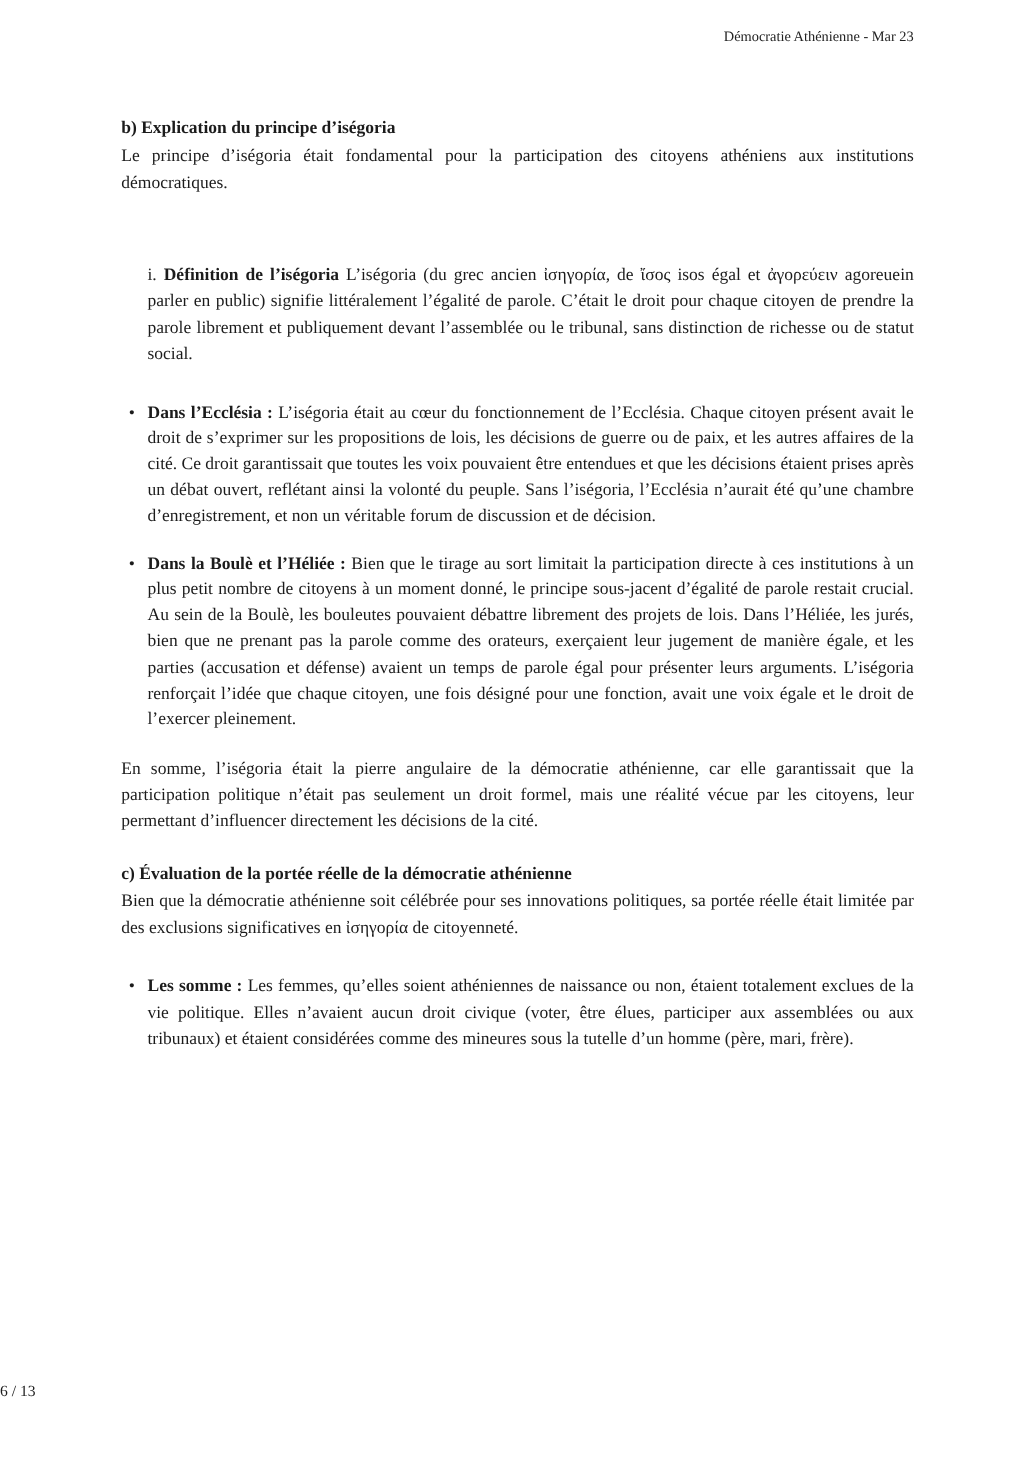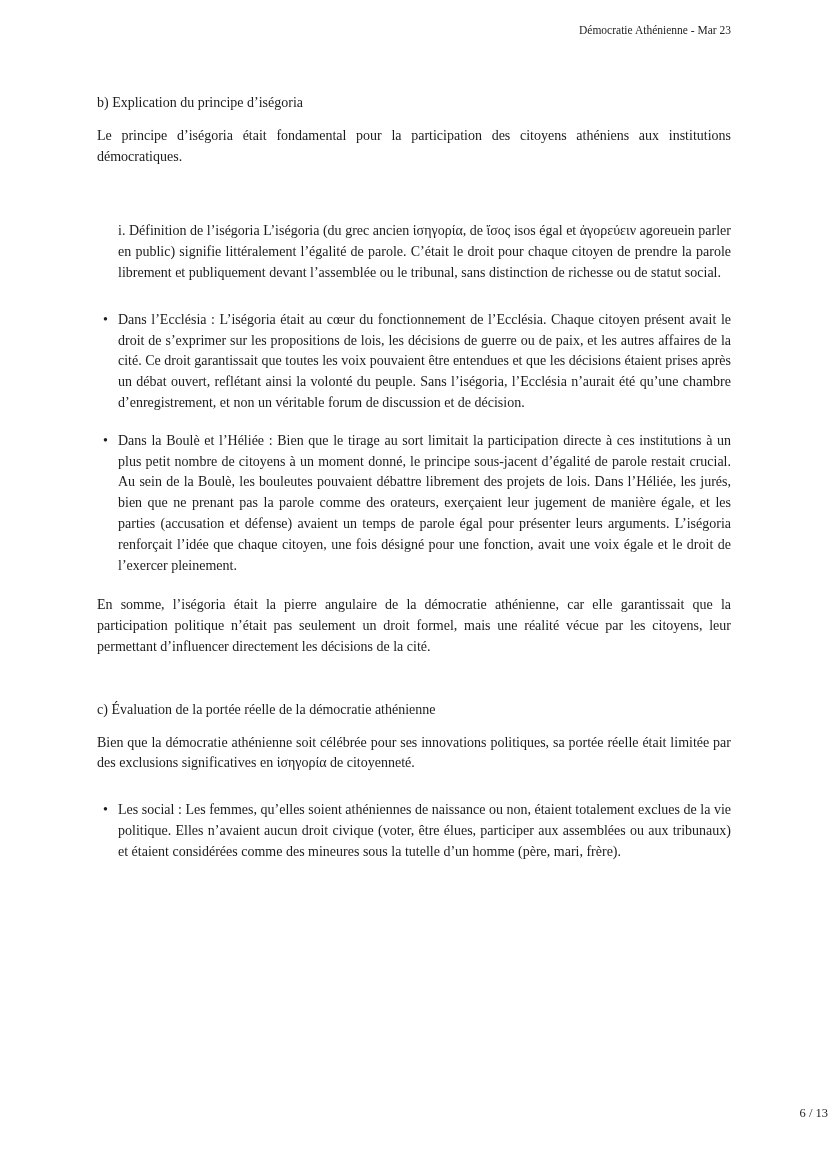--- a/index.html
+++ b/index.html
@@ -23,71 +23,71 @@
     position: absolute;
     top: 93px;
     left: 97px;
     right: 97px;
     font-size: 14px;
     line-height: 20.8px;
   }
   .content > :first-child { margin-top: 0; }
   .b-heading {
     font-weight: bold;
-    margin-top: 42px;
+    margin-top: 21px;
   }
   .b-para {
     margin-top: 19px;
     text-align: justify;
   }
-  .b-heading + .b-para { margin-top: 12px; }
+  .b-heading + .b-para { margin-top: 2px; }
   .b-sub {
     margin-top: 54px;
     margin-left: 21px;
     text-align: justify;
   }
   .b-bullet {
     position: relative;
     margin-top: 26px;
     padding-left: 21px;
     text-align: justify;
   }
   .b-bullet + .b-bullet { margin-top: 17px; }
   .b-bullet::before {
     content: '\2022';
     position: absolute;
     left: 6px;
     top: 0;
   }
-  .bold { font-weight: normal; }
+  .bold { font-weight: bold; }
   .italic { }
   .page-footer {
     position: absolute;
     bottom: 50px;
     left: 0;
     width: 100%;
-    text-align: right;
+    text-align: left;
     font-size: 12.5px;
     color: #1b1b1b;
   }
 </style>
 </head>
 <body>
 
 <div class="page-header">
   <span>Démocratie Athénienne - Mar 23</span>
 </div>
 
 <main class="content" id="blocks">
     <div class="b-heading"><span class="bold">b) Explication du principe d’iségoria</span></div>
     <div class="b-para"><span>Le principe d’iségoria était fondamental pour la participation des citoyens athéniens aux institutions démocratiques.</span></div>
     <div class="b-sub"><span>i. </span><span class="bold">Définition de l’iségoria</span><span> L’iségoria (du grec ancien ἰσηγορία, de ἴσος </span><span class="italic">isos</span><span> égal et ἀγορεύειν </span><span class="italic">agoreuein</span><span> parler en public) signifie littéralement l’égalité de parole. C’était le droit pour chaque citoyen de prendre la parole librement et publiquement devant l’assemblée ou le tribunal, sans distinction de richesse ou de statut social.</span></div>
     <div class="b-bullet"><span class="bold">Dans l’Ecclésia : </span><span>L’iségoria était au cœur du fonctionnement de l’Ecclésia. Chaque citoyen présent avait le droit de s’exprimer sur les propositions de lois, les décisions de guerre ou de paix, et les autres affaires de la cité. Ce droit garantissait que toutes les voix pouvaient être entendues et que les décisions étaient prises après un débat ouvert, reflétant ainsi la volonté du peuple. Sans l’iségoria, l’Ecclésia n’aurait été qu’une chambre d’enregistrement, et non un véritable forum de discussion et de décision.</span></div>
     <div class="b-bullet"><span class="bold">Dans la Boulè et l’Héliée : </span><span>Bien que le tirage au sort limitait la participation directe à ces institutions à un plus petit nombre de citoyens à un moment donné, le principe sous-jacent d’égalité de parole restait crucial. Au sein de la Boulè, les bouleutes pouvaient débattre librement des projets de lois. Dans l’Héliée, les jurés, bien que ne prenant pas la parole comme des orateurs, exerçaient leur jugement de manière égale, et les parties (accusation et défense) avaient un temps de parole égal pour présenter leurs arguments. L’iségoria renforçait l’idée que chaque citoyen, une fois désigné pour une fonction, avait une voix égale et le droit de l’exercer pleinement.</span></div>
     <div class="b-para"><span>En somme, l’iségoria était la pierre angulaire de la démocratie athénienne, car elle garantissait que la participation politique n’était pas seulement un droit formel, mais une réalité vécue par les citoyens, leur permettant d’influencer directement les décisions de la cité.</span></div>
     <div class="b-heading"><span class="bold">c) Évaluation de la portée réelle de la démocratie athénienne</span></div>
     <div class="b-para"><span>Bien que la démocratie athénienne soit célébrée pour ses innovations politiques, sa portée réelle était limitée par des exclusions significatives en ἰσηγορία de citoyenneté.</span></div>
-    <div class="b-bullet"><span class="bold">Les social : </span><span>Les femmes, qu’elles soient athéniennes de naissance ou non, étaient totalement exclues de la vie politique. Elles n’avaient aucun droit civique (voter, être élues, participer aux assemblées ou aux tribunaux) et étaient considérées comme des mineures sous la tutelle d’un homme (père, mari, frère).</span></div>
+    <div class="b-bullet"><span class="bold">Les somme : </span><span>Les femmes, qu’elles soient athéniennes de naissance ou non, étaient totalement exclues de la vie politique. Elles n’avaient aucun droit civique (voter, être élues, participer aux assemblées ou aux tribunaux) et étaient considérées comme des mineures sous la tutelle d’un homme (père, mari, frère).</span></div>
   </main>
 
 <div class="page-footer">
   <span>6 / 13</span>
 </div>
 
 </body></html>

